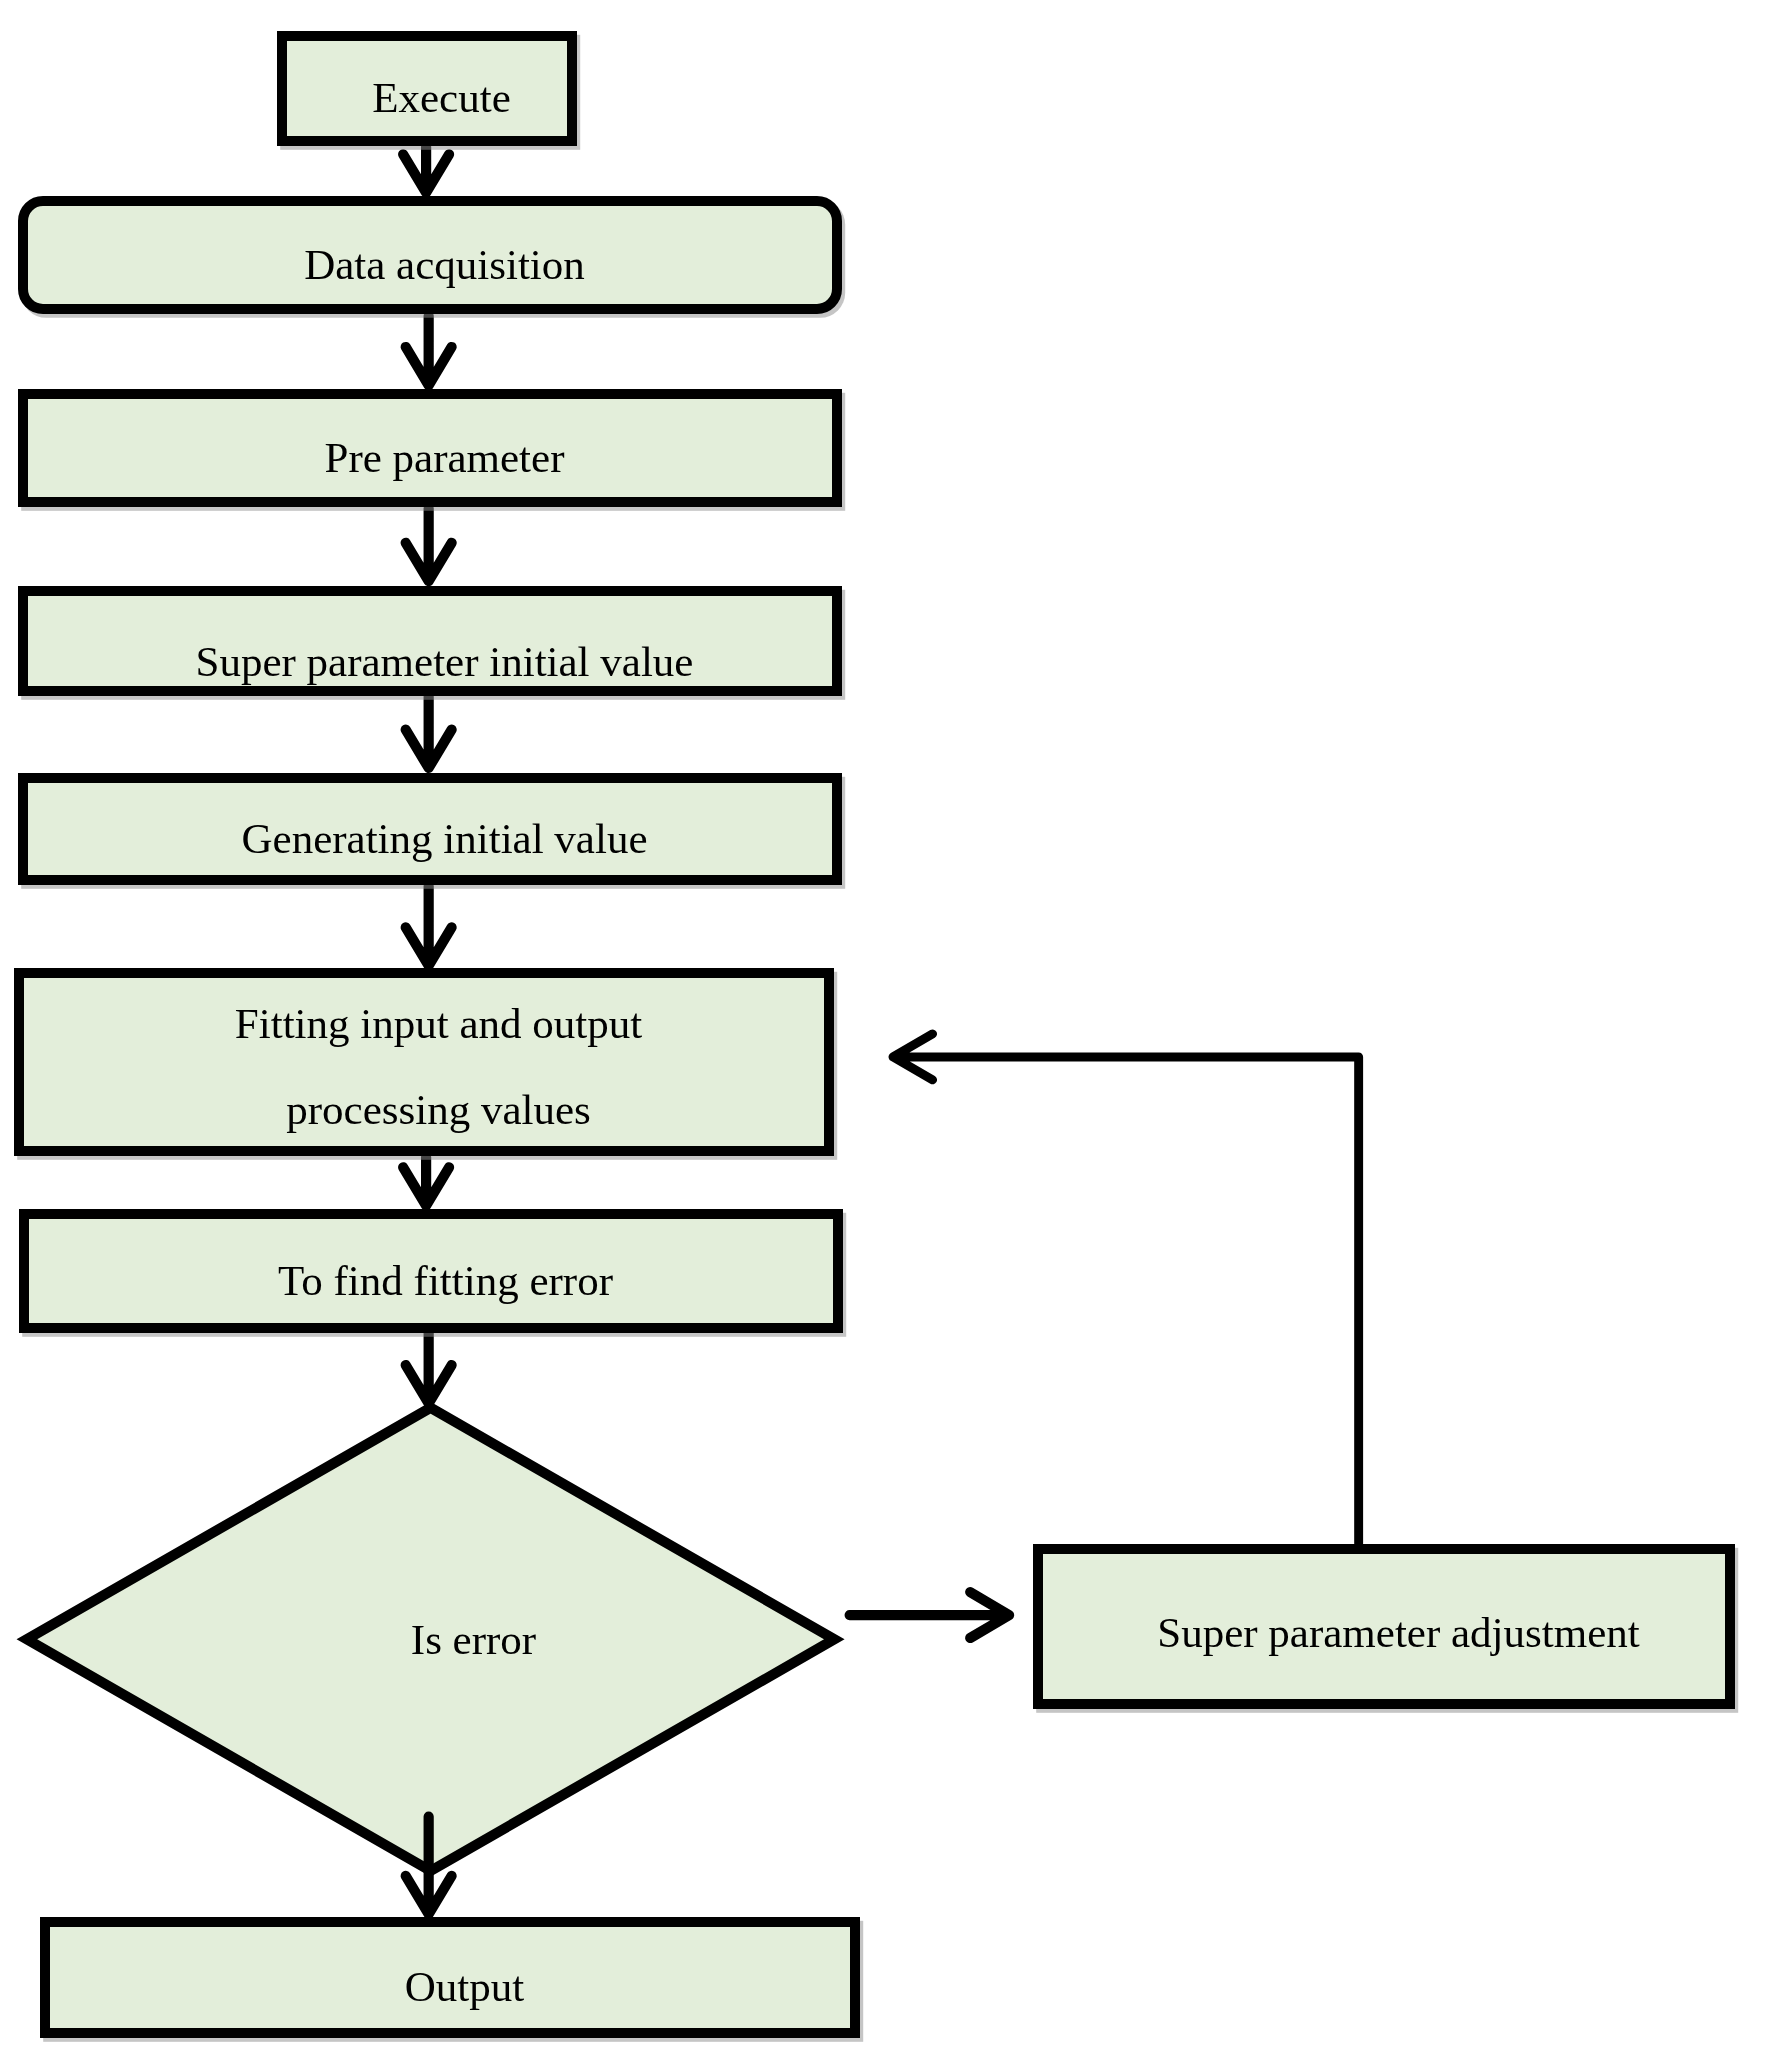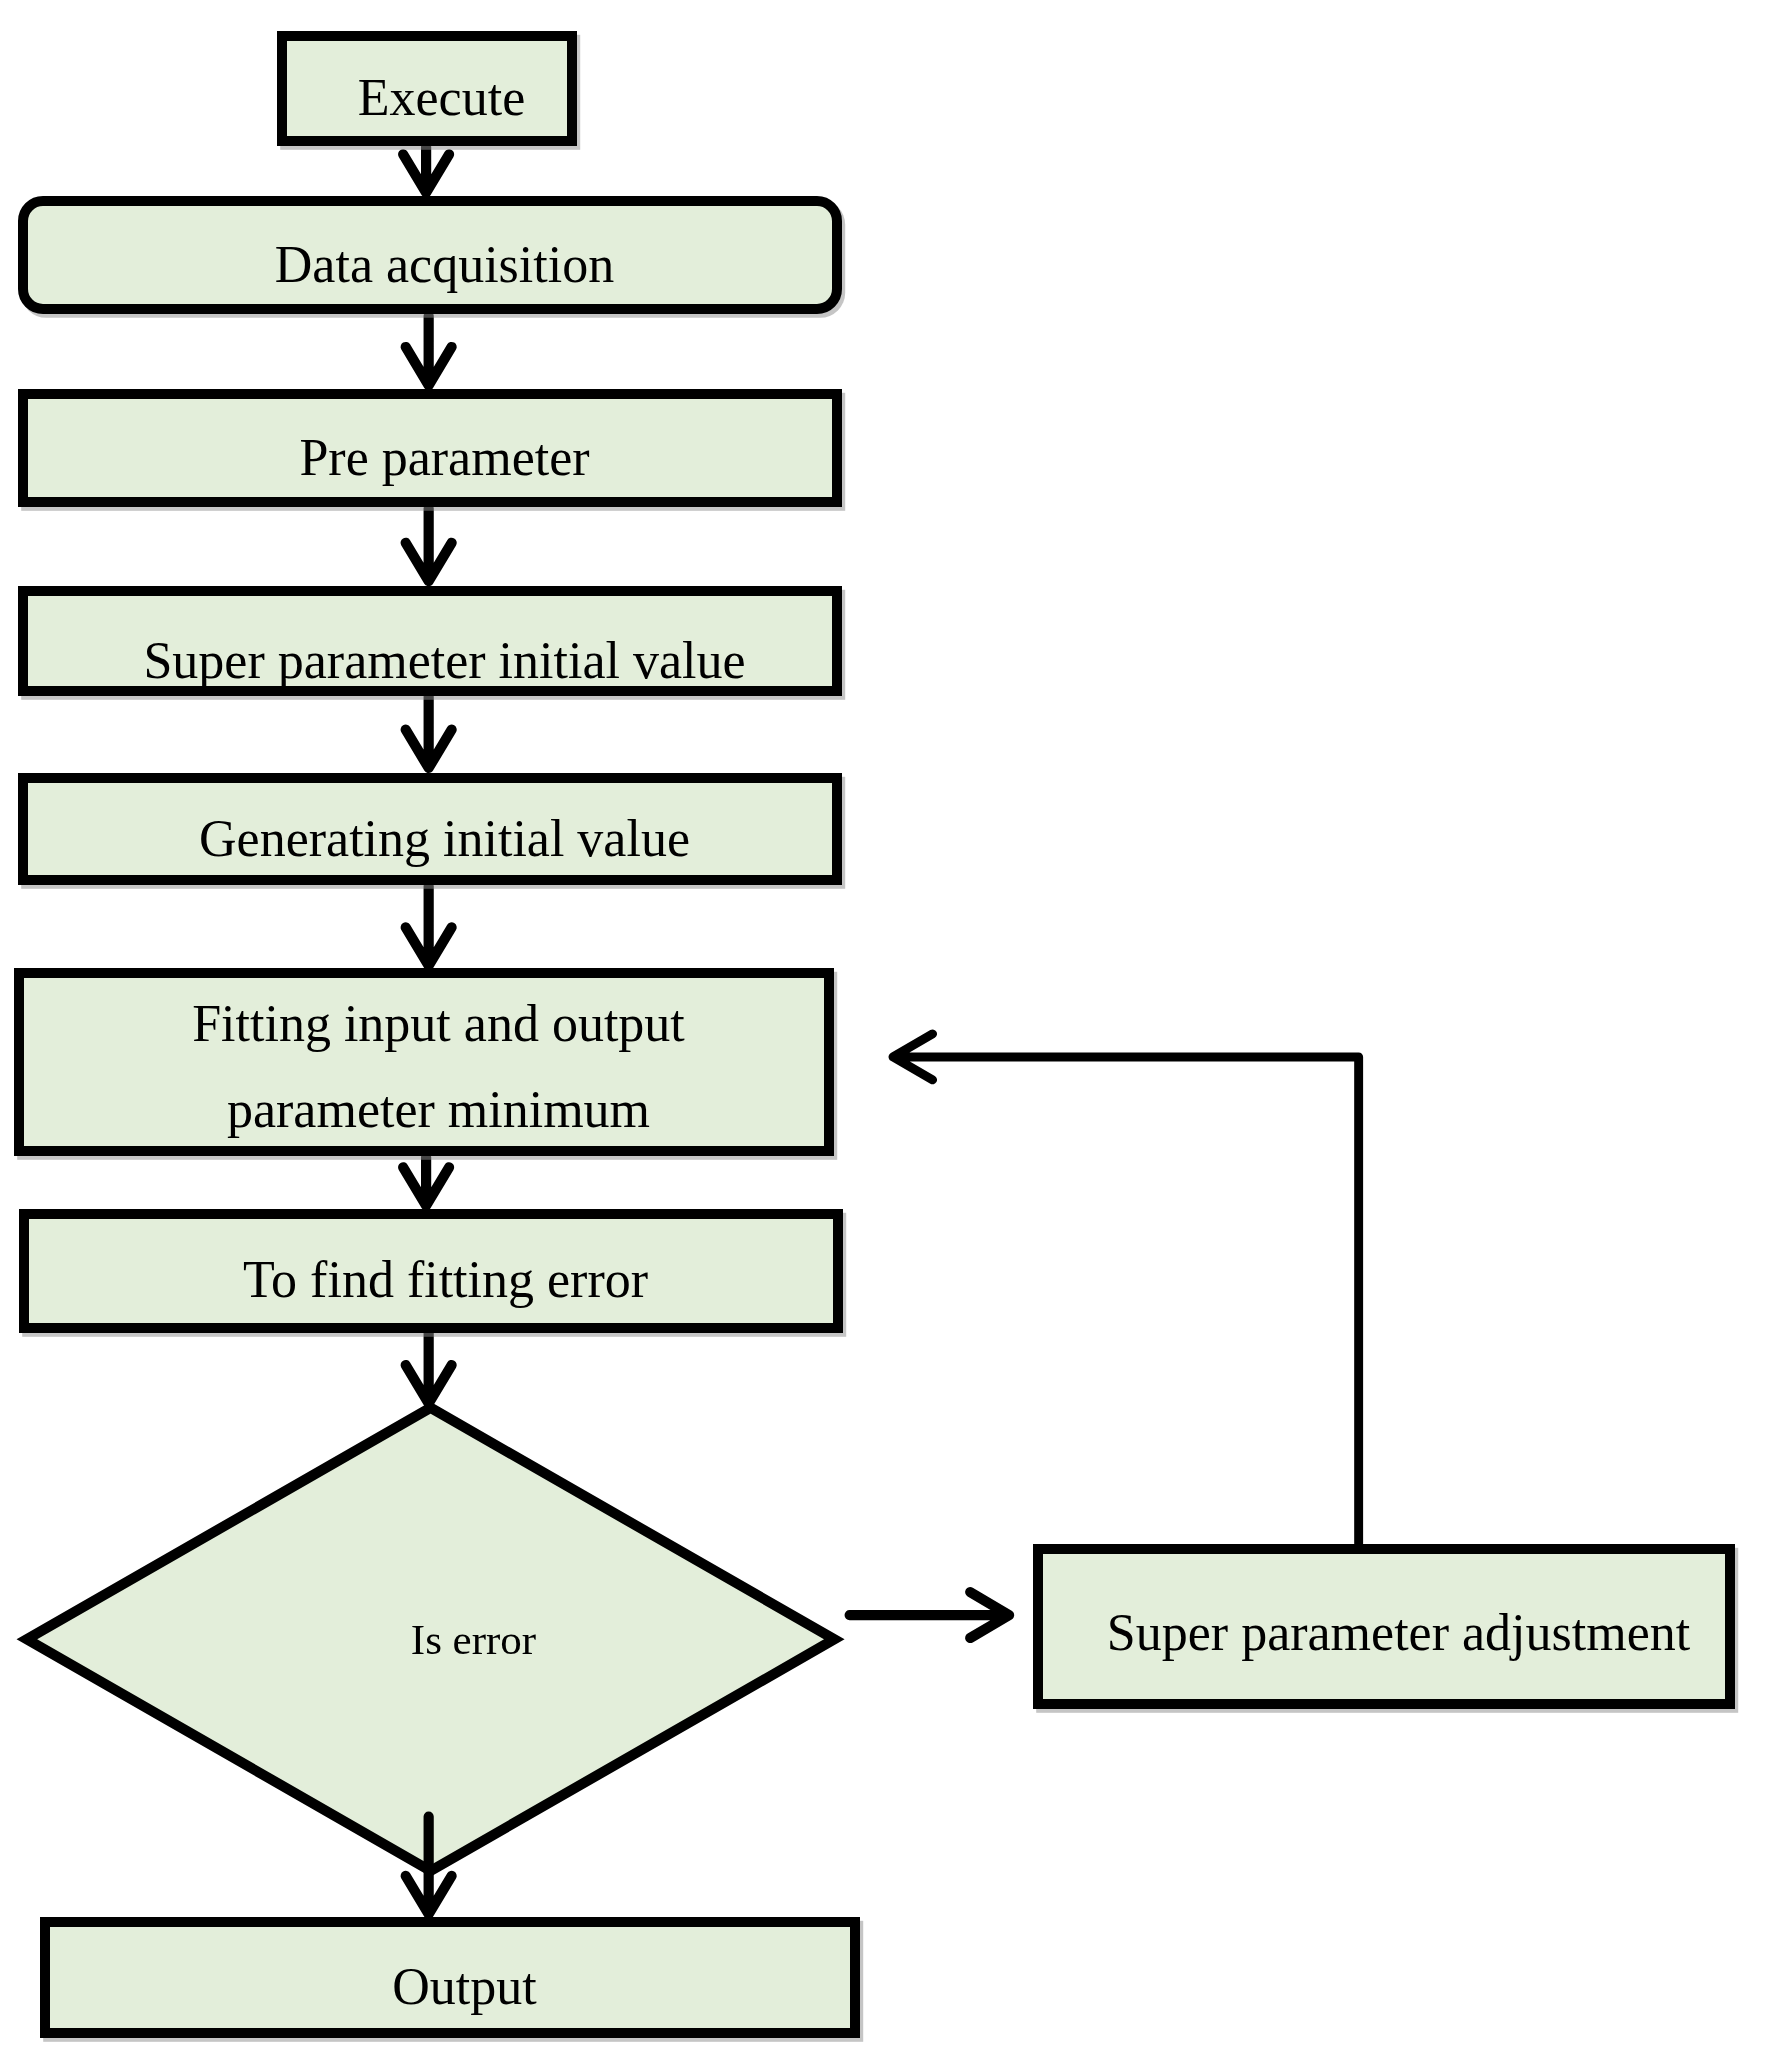--- a/index.html
+++ b/index.html
@@ -16,21 +16,21 @@
     position:absolute;
     box-sizing:border-box;
     background:#e3eeda;
     border:10.2px solid #000000;
     box-shadow:3.2px 3.8px 0 rgba(140,140,140,0.5);
     display:flex;
     flex-direction:column;
     align-items:center;
     justify-content:center;
     text-align:center;
-    font-size:52px;
+    font-size:43px;
     line-height:1.0;
     padding-left:29px;
   }
   .node-execute{left:277px;top:31px;width:300px;height:115px;padding-top:18px;}
   .node-data-acquisition{left:18px;top:196px;width:824px;height:118px;padding-top:19px;border-radius:25px;}
   .node-pre-processing{left:18px;top:389px;width:824px;height:118px;padding-top:19px;}
   .node-super-parameter-initial-value{left:18px;top:586px;width:824px;height:110px;padding-top:40px;}
   .node-generating-initial-value{left:18px;top:773px;width:824px;height:112px;padding-top:19px;}
   .node-fitting{left:14px;top:968px;width:820px;height:188px;padding-top:10.2px;}
   .node-fitting .ln{display:block;line-height:86px;}
@@ -82,21 +82,21 @@
   <div class="node node-super-parameter-initial-value">
     <span>Super parameter initial value</span>
   </div>
 
   <div class="node node-generating-initial-value">
     <span>Generating initial value</span>
   </div>
 
   <div class="node node-fitting">
     <span class="ln">Fitting input and output</span>
-    <span class="ln">parameter minimum</span>
+    <span class="ln">processing values</span>
   </div>
 
   <div class="node node-output">
     <span>Output</span>
   </div>
 
   <div class="node node-to-find-fitting-error">
     <span>To find fitting error</span>
   </div>
 

